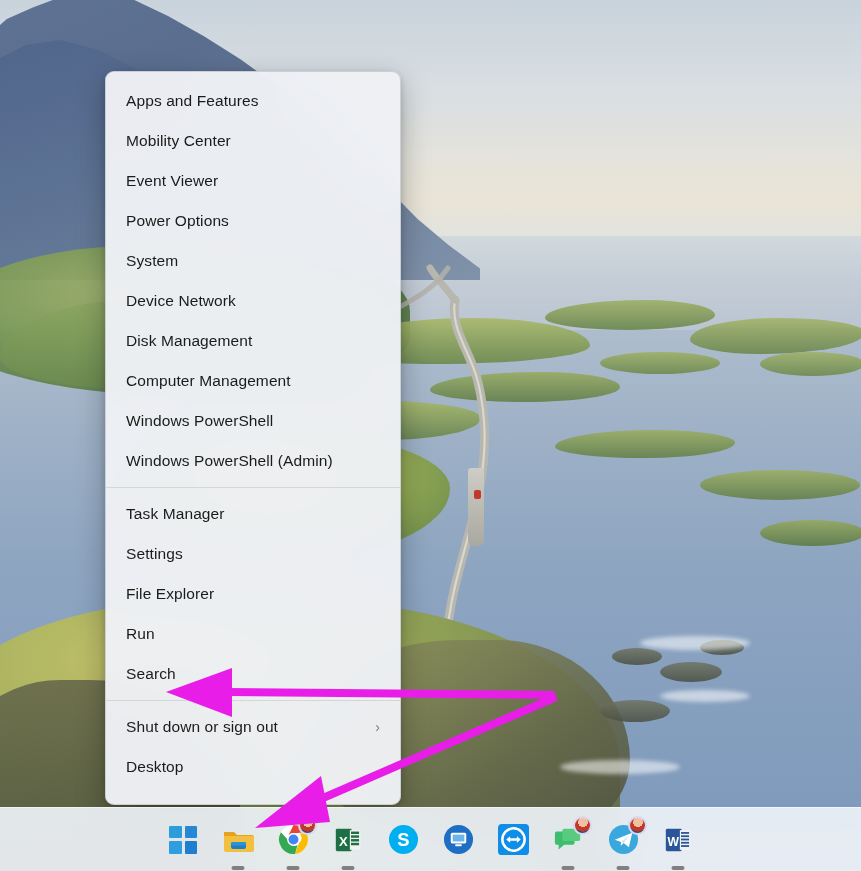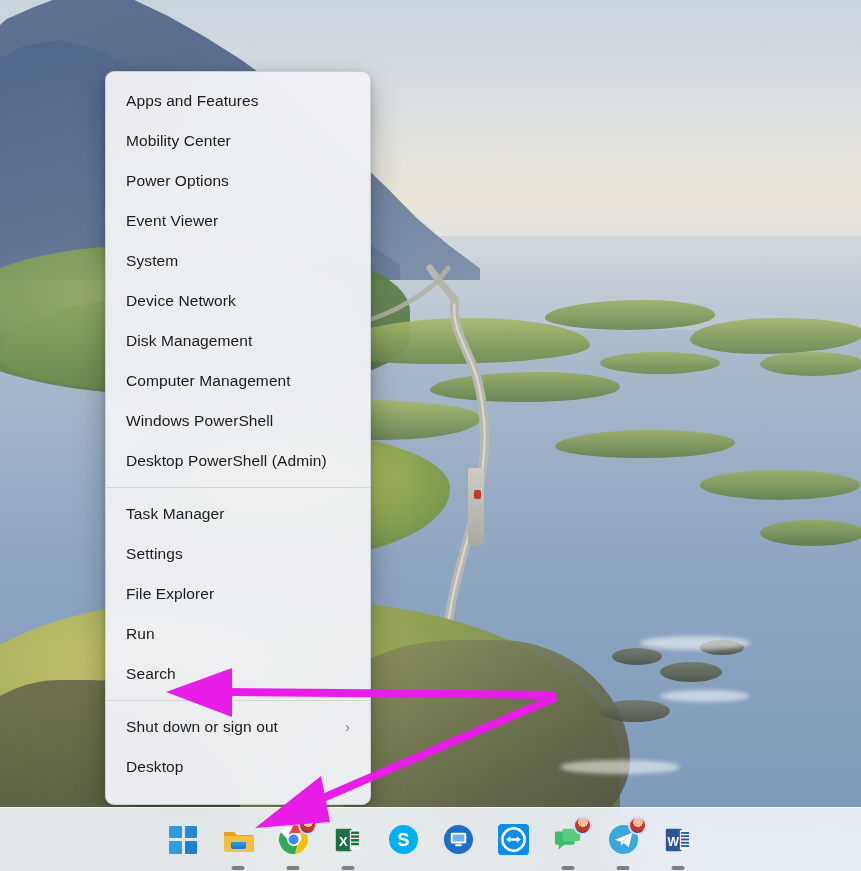--- a/index.html
+++ b/index.html
@@ -146,21 +146,21 @@
   
   .win-logo{ display:grid; grid-template-columns:1fr 1fr; grid-template-rows:1fr 1fr; gap:3px; width:28px; height:28px;}
   .win-logo i{ display:block; background:#2a8fdd; border-radius:1px;}
   .win-logo i:nth-child(1){background:#2d9cdb;}
   .win-logo i:nth-child(2){background:#2587d6;}
   .win-logo i:nth-child(3){background:#2f9ee0;}
   .win-logo i:nth-child(4){background:#1e7fd0;}
 
   
   #winx-menu{
-    position:absolute; left:105px; top:71px; width:266px; height:734px;
+    position:absolute; left:105px; top:71px; width:296px; height:734px;
     background:rgba(238,241,245,.97);
     border:1px solid rgba(190,196,204,.75);
     border-radius:9px;
     box-shadow:0 10px 30px rgba(0,0,0,.28), 0 2px 7px rgba(0,0,0,.16);
     padding:9px 0 0 0;
     backdrop-filter:blur(30px);
     overflow:hidden;
   }
   .menu-group{ padding:0; }
   .menu-item{
@@ -235,42 +235,42 @@
 <div id="winx-menu">
 
   <div class="menu-group">
     <div class="menu-item">
       <span class="label">Apps and Features</span>
     </div>
     <div class="menu-item">
       <span class="label">Mobility Center</span>
     </div>
     <div class="menu-item">
+      <span class="label">Event Viewer</span>
+    </div>
+    <div class="menu-item">
       <span class="label">Power Options</span>
     </div>
     <div class="menu-item">
-      <span class="label">Event Viewer</span>
-    </div>
-    <div class="menu-item">
       <span class="label">System</span>
     </div>
     <div class="menu-item">
       <span class="label">Device Network</span>
     </div>
     <div class="menu-item">
       <span class="label">Disk Management</span>
     </div>
     <div class="menu-item">
       <span class="label">Computer Management</span>
     </div>
     <div class="menu-item">
       <span class="label">Windows PowerShell</span>
     </div>
     <div class="menu-item">
-      <span class="label">Desktop PowerShell (Admin)</span>
+      <span class="label">Windows PowerShell (Admin)</span>
     </div>
   </div>
 
   <div class="menu-sep"></div>
 
   <div class="menu-group">
     <div class="menu-item">
       <span class="label">Task Manager</span>
     </div>
     <div class="menu-item">

